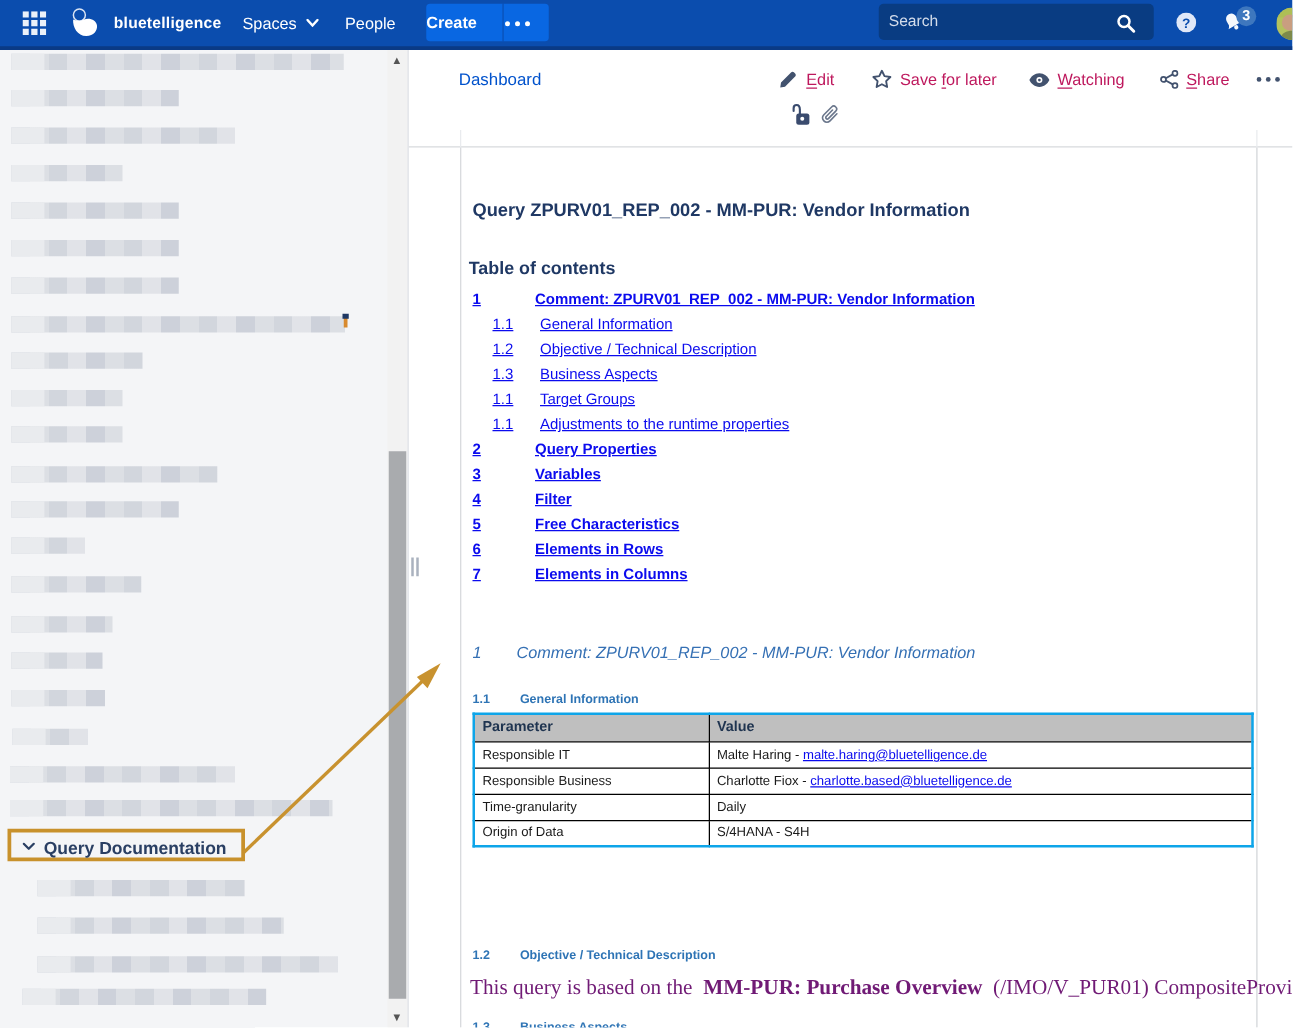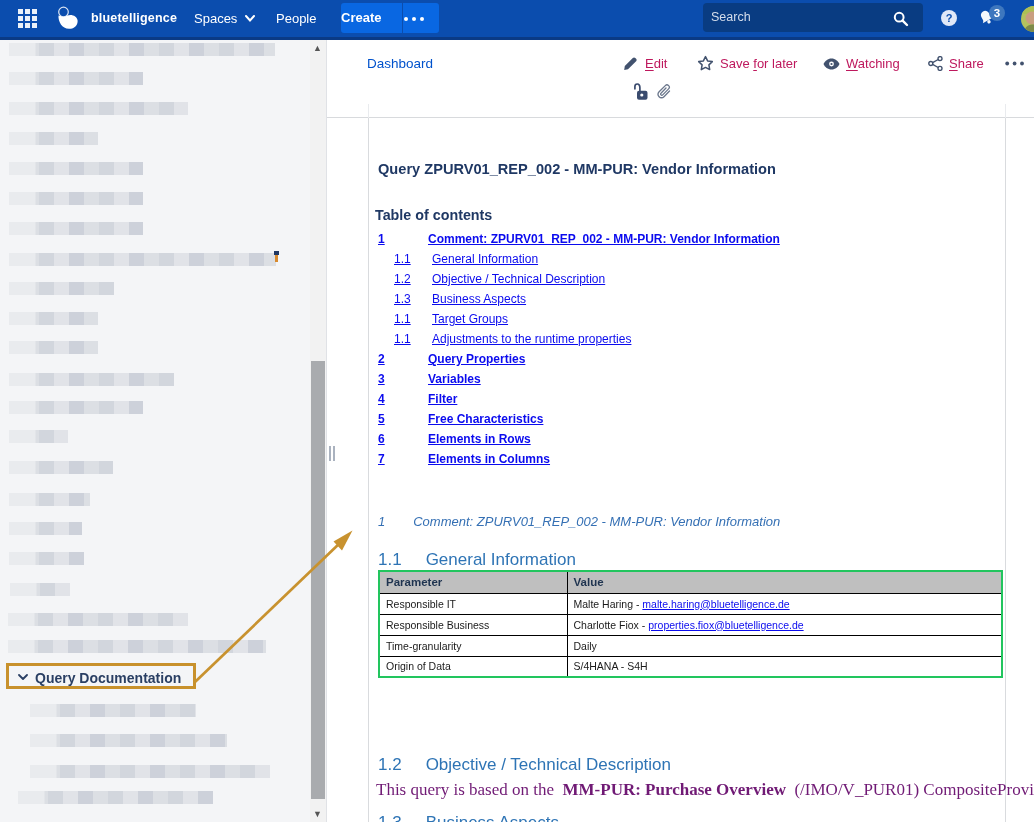--- a/index.html
+++ b/index.html
@@ -57,25 +57,25 @@
   #frameR2 { left:1005px; top:118px; width:1px; height:704px; background:#d9dbde; }
 
   
   #doctitle { left:378px; top:161px; font-size:14.6px; font-weight:bold; color:#1f3864; }
   #toctitle { left:375px; top:207px; font-size:14.3px; font-weight:bold; color:#1f3864; }
   .toc1 { font-weight:bold; }
   .toc  { position:absolute; font-size:12px; line-height:13px; color:#0b0bee; }
   .toc .num { position:absolute; left:0; text-decoration:underline; }
   .toc .lbl { position:absolute; text-decoration:underline; white-space:nowrap; }
   .h1i { position:absolute; font-size:13px; line-height:14px; font-style:italic; color:#3570b4; }
-  .h2x { position:absolute; font-size:17px; line-height:12px; color:#2e74b5; }
+  .h2x { position:absolute; font-size:10px; line-height:12px; color:#2e74b5;font-weight:bold; }
 
   
   #ptable { left:378px; top:570px; width:625px; border-collapse:collapse;
-    font-size:10.5px; color:#1a1a1a; border:2px solid #22c55e; }
+    font-size:10.5px; color:#1a1a1a; border:2px solid #0ea5e9; }
   #ptable td { height:21px; }
   #ptable tr.r4 td { height:20px; }
   #ptable td { border:1px solid #000; padding:0 6px; }
   #ptable tr.hd td { background:#bfbfbf; font-weight:bold; color:#1f3450; font-size:11.5px; }
   #ptable tr.hd td { height:22px; }
   #ptable td.c1 { width:188px; }
   #ptable a { color:#0b0bee; text-decoration:underline; }
 
   .serifp { position:absolute; font-family:"Liberation Serif", serif; font-size:17px; line-height:15px; color:#701a75; white-space:nowrap; }
 
@@ -298,21 +298,21 @@
         <tr class="hd">
           <td class="c1">Parameter</td>
           <td>Value</td>
         </tr>
     <tr>
           <td class="c1">Responsible IT</td>
           <td>Malte Haring - <a>malte.haring@bluetelligence.de</a></td>
         </tr>
     <tr>
           <td class="c1">Responsible Business</td>
-          <td>Charlotte Fiox - <a>properties.fiox@bluetelligence.de</a></td>
+          <td>Charlotte Fiox - <a>charlotte.based@bluetelligence.de</a></td>
         </tr>
     <tr>
           <td class="c1">Time-granularity</td>
           <td>Daily</td>
         </tr>
     <tr>
           <td class="c1">Origin of Data</td>
           <td>S/4HANA - S4H</td>
         </tr>
   </tbody>

